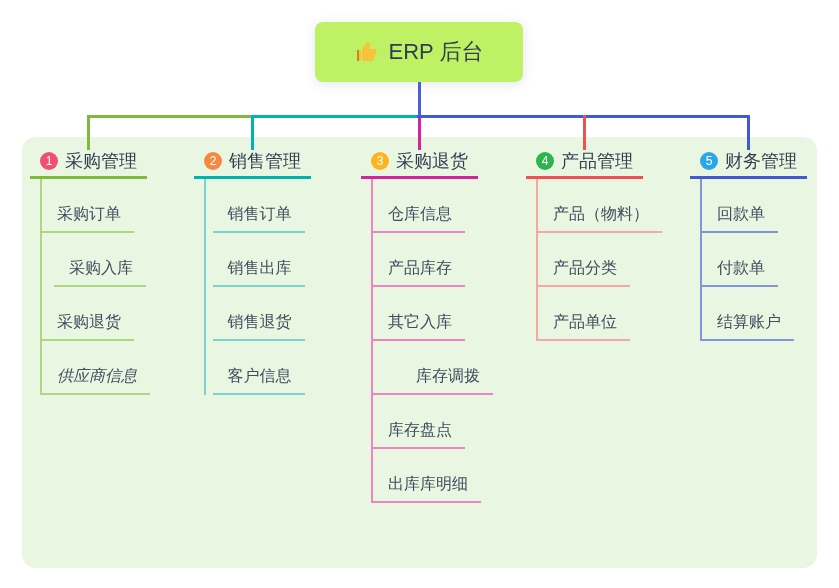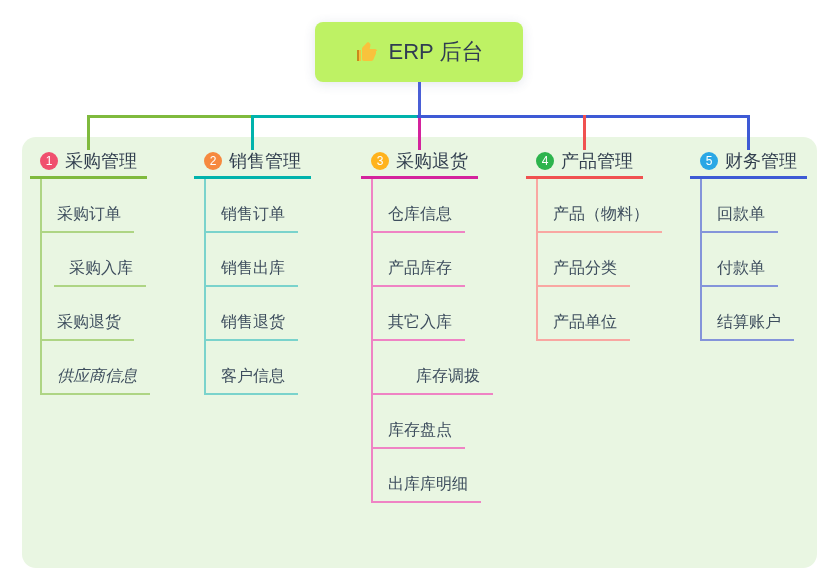--- a/index.html
+++ b/index.html
@@ -73,21 +73,21 @@
           <div class="branch-item" style="border-bottom-color: rgb(174, 213, 132); margin-left: 12px;">采购入库</div>
           <div class="branch-item" style="border-bottom-color: rgb(174, 213, 132);">采购退货</div>
           <div class="branch-item" style="border-bottom-color: rgb(174, 213, 132); font-style: italic;">供应商信息</div>
         </div>
       </div>
       <div class="branch" style="left: 194px;">
         <div class="branch-title" style="border-bottom-color: rgb(0, 179, 172);">
           <span class="badge" style="background: rgb(246, 137, 63);">2</span>
           <span class="branch-title-text">销售管理</span>
         </div>
-        <div class="branch-items" style="border-left-color: rgb(122, 211, 204);">
+        <div class="branch-items" style="border-left-color: rgb(122, 211, 204); align-items: center;">
           <div class="branch-item" style="border-bottom-color: rgb(122, 211, 204);">销售订单</div>
           <div class="branch-item" style="border-bottom-color: rgb(122, 211, 204);">销售出库</div>
           <div class="branch-item" style="border-bottom-color: rgb(122, 211, 204);">销售退货</div>
           <div class="branch-item" style="border-bottom-color: rgb(122, 211, 204);">客户信息</div>
         </div>
       </div>
       <div class="branch" style="left: 361px;">
         <div class="branch-title" style="border-bottom-color: rgb(212, 35, 157);">
           <span class="badge" style="background: rgb(255, 179, 29);">3</span>
           <span class="branch-title-text">采购退货</span>

